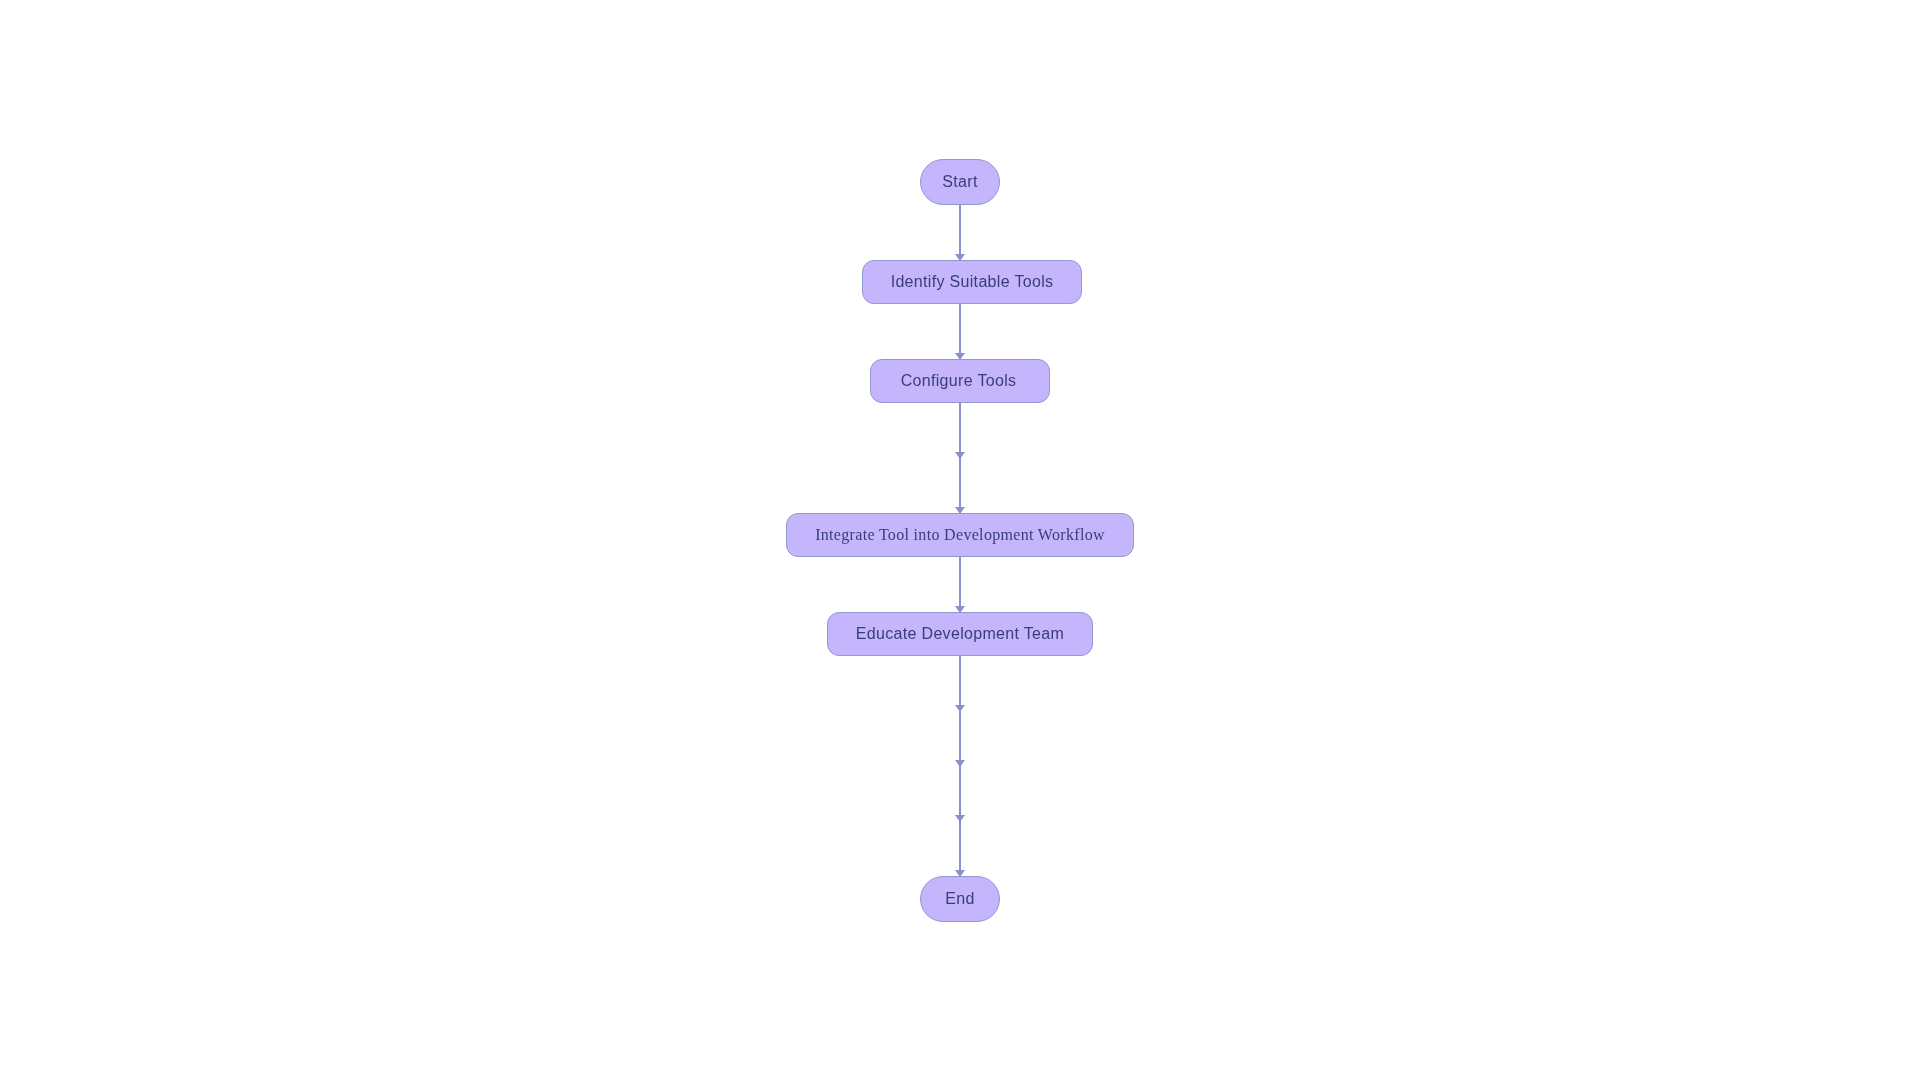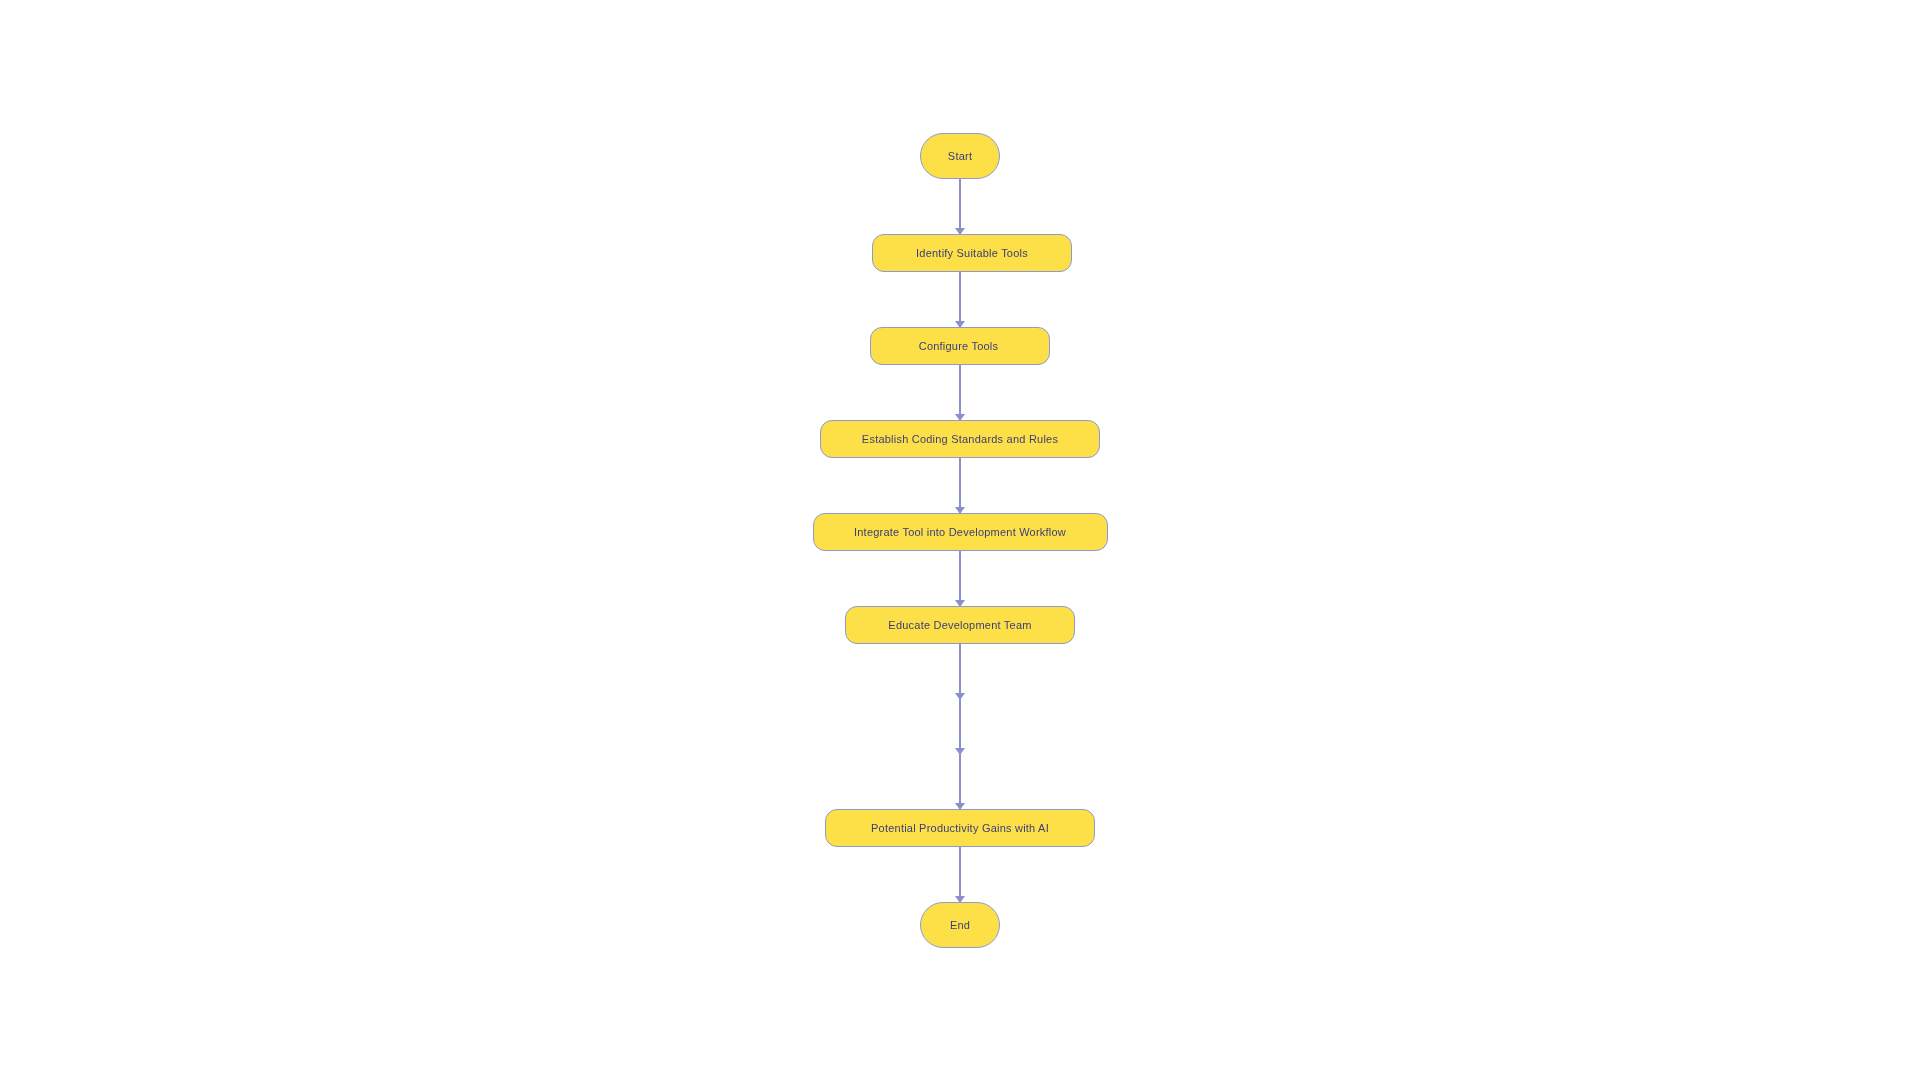--- a/index.html
+++ b/index.html
@@ -24,24 +24,24 @@
       flex-direction: column;
       align-items: center;
       gap: 0;
       position: relative;
     }
 
     .node {
       display: flex;
       align-items: center;
       justify-content: center;
-      background: #fde047;
+      background: #c4b5fd;
       border: 1.5px solid #9099d0;
       color: #3a3d7a;
-      font-size: 11px;
+      font-size: 16px;
       font-weight: 400;
       letter-spacing: 0.02em;
       text-align: center;
       position: relative;
       z-index: 1;
     }
 
     .node-oval {
       border-radius: 50px;
       padding: 8px 24px;
@@ -96,47 +96,41 @@
   </div>
 
   <div class="connector"></div>
 
   <div class="node node-rounded" style="min-width: 180px; padding-left: 25px;">
     <span>Configure Tools</span>
   </div>
 
   <div class="connector"></div>
 
-  <div class="node node-rounded" style="min-width: 280px;">
-    <span>Establish Coding Standards and Rules</span>
-  </div>
 
   <div class="connector"></div>
 
-  <div class="node node-rounded" style="min-width: 295px;">
+  <div class="node node-rounded" style="min-width: 295px; font-family: Liberation Serif, serif;">
     <span>Integrate Tool into Development Workflow</span>
   </div>
 
   <div class="connector"></div>
 
   <div class="node node-rounded" style="min-width: 230px; text-align: center;">
     <span>Educate Development Team</span>
   </div>
 
   <div class="connector"></div>
 
 
   <div class="connector"></div>
 
 
   <div class="connector"></div>
 
-  <div class="node node-rounded" style="min-width: 270px;">
-    <span>Potential Productivity Gains with AI</span>
-  </div>
 
   <div class="connector"></div>
 
   <div class="node node-oval node-start-end">
     <span>End</span>
   </div>
 
 </div>
 
 </body></html>

